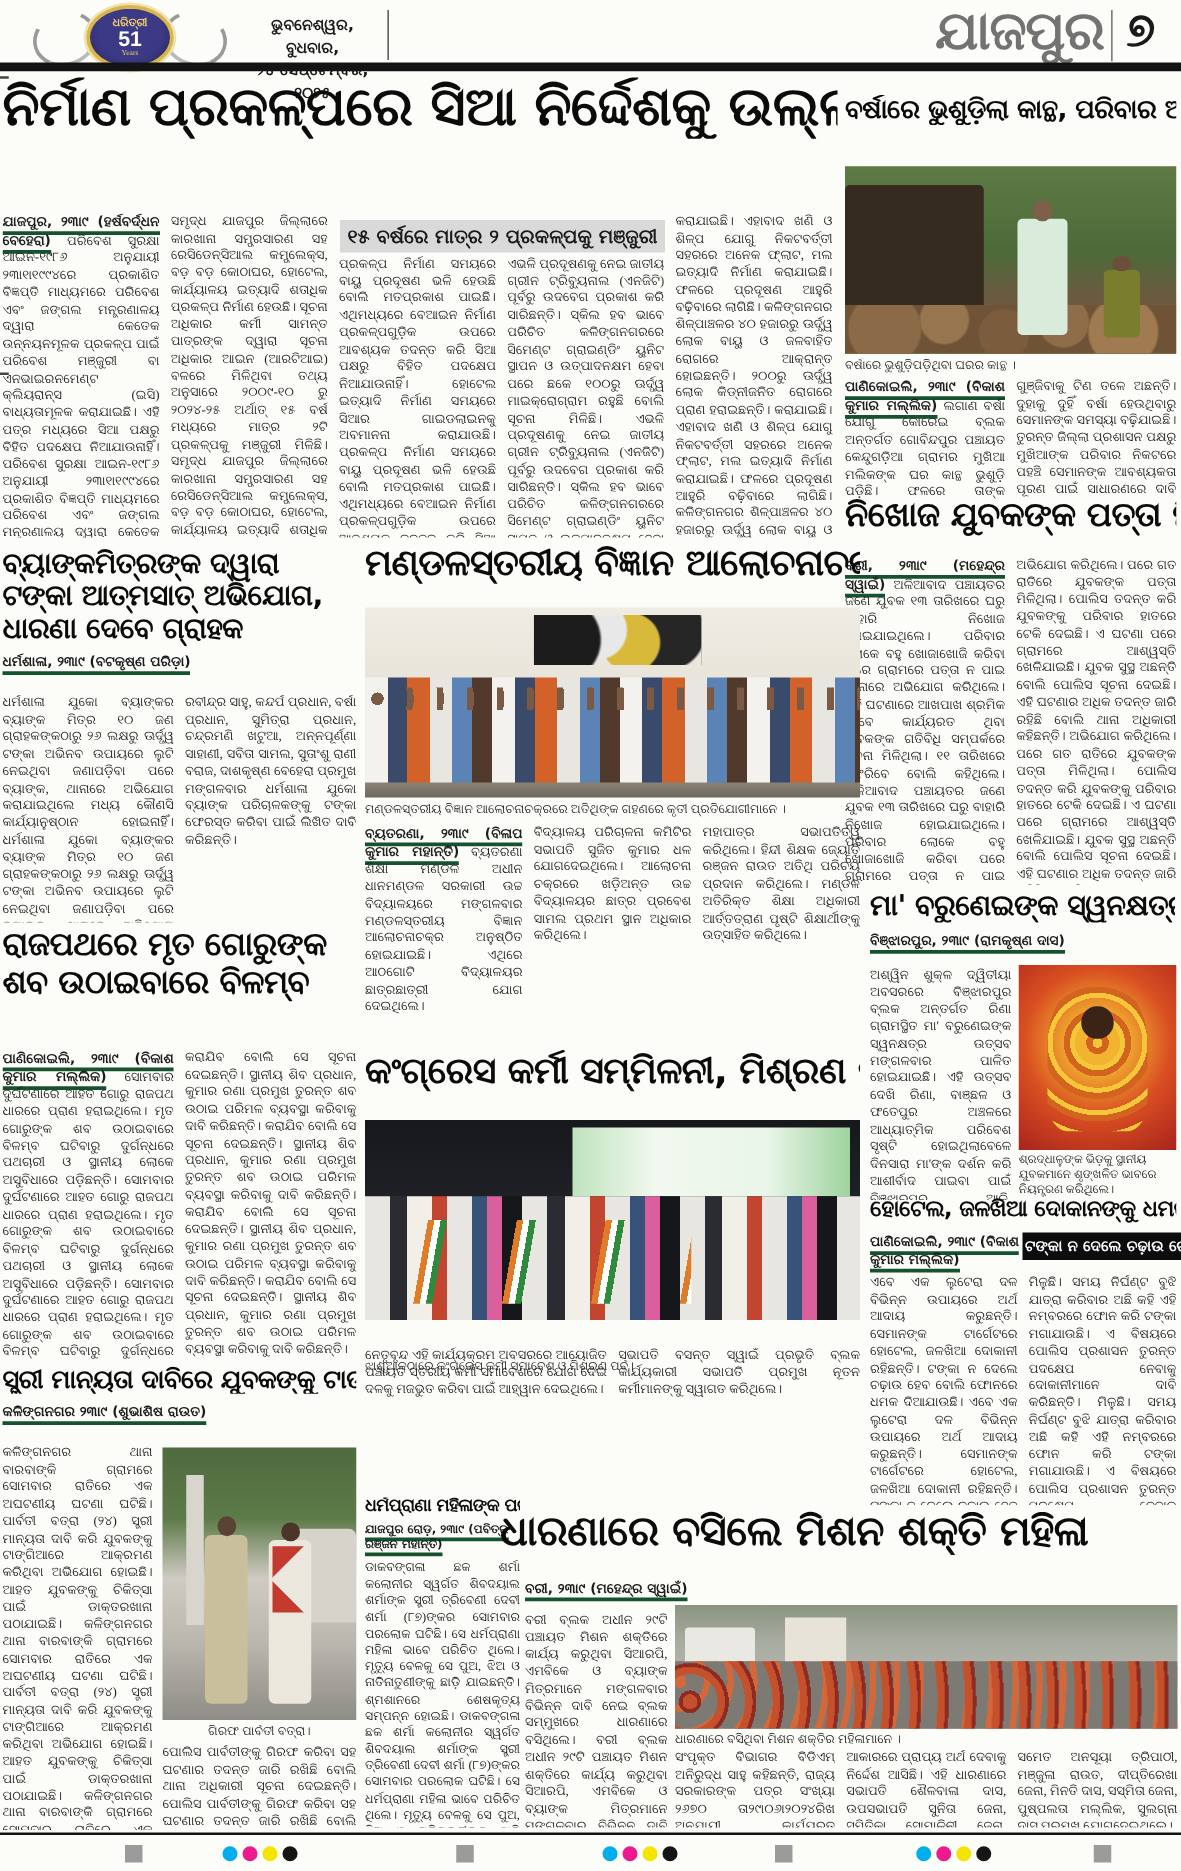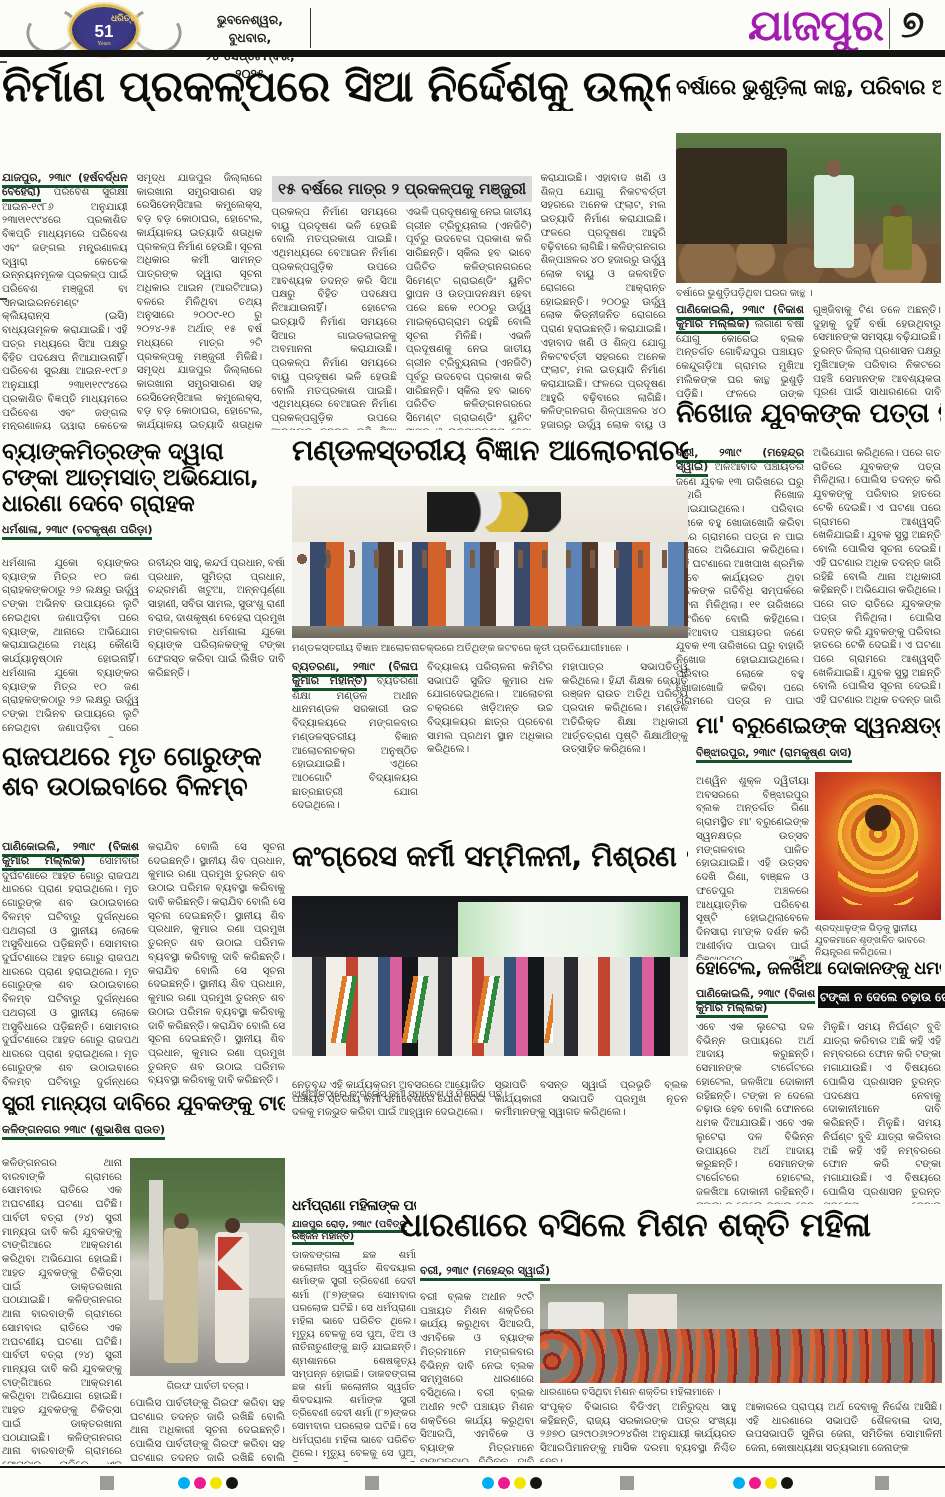--- a/index.html
+++ b/index.html
@@ -11,28 +11,28 @@
   
   .logo{position:absolute; left:26px; top:3px; width:156px; height:48px;}
   .logo .wing{position:absolute; top:6px; width:46px; height:38px; border:3px solid #9a9a9a;
     border-radius:50%; border-top-color:transparent; border-bottom-color:#b9b9b9;}
   .logo .wing.l{left:0; transform:rotate(-18deg);}
   .logo .wing.r{right:0; transform:rotate(18deg);}
   .logo .medal{position:absolute; left:50%; top:1px; transform:translateX(-50%);
     width:64px; height:46px; background:radial-gradient(ellipse at 50% 40%, #3c3a86 55%, #262357 100%);
     border:3px solid #d9b64a; border-radius:50%; display:flex; flex-direction:column;
     align-items:center; justify-content:center; line-height:1; box-shadow:0 0 0 2px #efe2b0;}
-  .logo .medal .nm{font-size:9px; color:#f2cf6d; font-weight:bold;padding-left:42px;}
+  .logo .medal .nm{font-size:9px; color:#f2cf6d; font-weight:bold;}
   .logo .medal .yr{font-size:17px; color:#ffffff; font-weight:bold; font-family:"Liberation Sans",sans-serif;}
   .logo .medal .ys{font-size:6px; color:#f2cf6d;}
   .dateblock{position:absolute; left:196px; top:11px; width:108px; text-align:center;
     font-weight:bold; font-size:12.5px; line-height:1.45; font-family:"DejaVu Sans",sans-serif;}
   .date-rule{position:absolute; left:310px; top:8px; width:1px; height:40px; background:#333;}
   .mast-title{position:absolute; left:748px; top:0px; font-size:43px; font-weight:bold;
-    font-family:"DejaVu Sans",sans-serif; color:#a21caf; letter-spacing:-1px;}
+    font-family:"DejaVu Sans",sans-serif; color:#737373; letter-spacing:-1px;}
   .mast-rule{position:absolute; left:889px; top:8px; width:1px; height:41px; background:#555;}
   .mast-page{position:absolute; left:901px; top:2px; font-size:38px; font-weight:bold;
     font-family:"DejaVu Sans",sans-serif;}
   .topbar{position:absolute; left:0; top:50px; width:945px; height:7px; background:#141414;}
   .cropdash{position:absolute; width:7px; height:2px; background:#444;}
 
   
   .story{position:absolute;}
   .hl{font-family:"DejaVu Sans",sans-serif; font-weight:bold; color:#0b0b0b;
       white-space:nowrap; overflow:hidden; line-height:1.14; letter-spacing:-0.5px;}
@@ -193,21 +193,21 @@
   </div>
 
   <div class="story" style="left:292px;top:434px;width:396px;">
     <div class="hl" style="font-size:29px;">ମଣ୍ଡଳସ୍ତରୀୟ ବିଜ୍ଞାନ ଆଲୋଚନାଚକ୍ର</div>
   </div>
   <div class="photo ph-sci" style="left:292px;top:486px;width:396px;height:152px;">
     <div class="balloons"></div>
     <div class="row"></div>
     <div class="heads"></div>
   </div>
-  <div class="story caption" style="left:292px;top:642px;width:396px;height:13px;">ମଣ୍ଡଳସ୍ତରୀୟ ବିଜ୍ଞାନ ଆଲୋଚନାଚକ୍ରରେ ଅତିଥିଙ୍କ କଟବରେ କୃତୀ ପ୍ରତିଯୋଗୀମାନେ ।</div>
+  <div class="story caption" style="left:292px;top:642px;width:396px;height:13px;">ମଣ୍ଡଳସ୍ତରୀୟ ବିଜ୍ଞାନ ଆଲୋଚନାଚକ୍ରରେ ଅତିଥିଙ୍କ ଗହଣରେ କୃତୀ ପ୍ରତିଯୋଗୀମାନେ ।</div>
   <div class="story cols" style="left:292px;top:660px;width:396px;height:162px;">
     <div class="col">
       <span class="byline"><span class="ul">ବ୍ୟତରଣା, ୨୩ା୯ (ବିଳାପ କୁମାର ମହାନ୍ତି)</span></span>
       <span>ବ୍ୟତରଣା ଶିକ୍ଷା ମଣ୍ଡଳ ଅଧୀନ ଧାନମଣ୍ଡଳ ସରକାରୀ ଉଚ୍ଚ ବିଦ୍ୟାଳୟରେ ମଙ୍ଗଳବାର ମଣ୍ଡଳସ୍ତରୀୟ ବିଜ୍ଞାନ ଆଲୋଚନାଚକ୍ର ଅନୁଷ୍ଠିତ ହୋଇଯାଇଛି। ଏଥିରେ ଆଠଗୋଟି ବିଦ୍ୟାଳୟର ଛାତ୍ରଛାତ୍ରୀ ଯୋଗ ଦେଇଥିଲେ।</span>
     </div>
     <div class="col"><span>ବିଦ୍ୟାଳୟ ପରିଚାଳନା କମିଟିର ସଭାପତି ସୁଜିତ କୁମାର ଧଳ ଯୋଗଦେଇଥିଲେ। ଆଲୋଚନା ଚକ୍ରରେ ଖଡ଼ିଅନ୍ତ ଉଚ୍ଚ ବିଦ୍ୟାଳୟର ଛାତ୍ର ପ୍ରବେଶ ସାମଲ ପ୍ରଥମ ସ୍ଥାନ ଅଧିକାର କରିଥିଲେ।</span></div>
     <div class="col"><span>ମହାପାତ୍ର ସଭାପତିତ୍ୱ କରିଥିଲେ। ହିନ୍ଦୀ ଶିକ୍ଷକ ଜ୍ୟୋତି ରଞ୍ଜନ ରାଉତ ଅତିଥି ପରିଚୟ ପ୍ରଦାନ କରିଥିଲେ। ମଣ୍ଡଳ ଅତିରିକ୍ତ ଶିକ୍ଷା ଅଧିକାରୀ ଆର୍ତ୍ତତ୍ରାଣ ପୃଷ୍ଟି ଶିକ୍ଷାର୍ଥୀଙ୍କୁ ଉତ୍ସାହିତ କରିଥିଲେ।</span></div>
   </div>
 
   <div class="story" style="left:2px;top:742px;width:283px;">
@@ -283,20 +283,21 @@
   <div class="story col" style="left:420px;top:1290px;width:114px;height:172px;"><span>ବରୀ ବ୍ଲକ ଅଧୀନ ୨୯ଟି ପଞ୍ଚାୟତ ମିଶନ ଶକ୍ତିରେ କାର୍ଯ୍ୟ କରୁଥିବା ସିଆରପି, ଏମବିକେ ଓ ବ୍ୟାଙ୍କ ମିତ୍ରମାନେ ମଙ୍ଗଳବାର ବିଭିନ୍ନ ଦାବି ନେଇ ବ୍ଲକ ସମ୍ମୁଖରେ ଧାରଣାରେ ବସିଥିଲେ। ବରୀ ବ୍ଲକ ଅଧୀନ ୨୯ଟି ପଞ୍ଚାୟତ ମିଶନ ଶକ୍ତିରେ କାର୍ଯ୍ୟ କରୁଥିବା ସିଆରପି, ଏମବିକେ ଓ ବ୍ୟାଙ୍କ ମିତ୍ରମାନେ ମଙ୍ଗଳବାର ବିଭିନ୍ନ ଦାବି ନେଇ ବ୍ଲକ ସମ୍ମୁଖରେ ଧାରଣାରେ ବସିଥିଲେ।</span></div>
   <div class="photo ph-mis" style="left:540px;top:1284px;width:402px;height:99px;">
     <div class="van"></div>
     <div class="ban"></div>
     <div class="crowd"></div>
   </div>
   <div class="story caption" style="left:540px;top:1386px;width:402px;height:12px;">ଧାରଣାରେ ବସିଥିବା ମିଶନ ଶକ୍ତିର ମହିଳାମାନେ ।</div>
   <div class="story cols" style="left:540px;top:1400px;width:402px;height:62px;">
     <div class="col"><span>ସଂପୃକ୍ତ ବିଭାଗର ବିଡିଏମ୍ ଅନିରୁଦ୍ଧ ସାହୁ କହିଛନ୍ତି, ରାଜ୍ୟ ସରକାରଙ୍କ ପତ୍ର ସଂଖ୍ୟା ୨୬୭୦ ତା୨୯ା୦୬ା୨୦୨୪ରିଖ ଅନୁଯାୟୀ କାର୍ଯ୍ୟରତ ସିଆରପିମାନଙ୍କୁ ମାସିକ ଦରମା ବ୍ୟବସ୍ଥା ନିଶ୍ଚିତ ହେବ।</span></div>
     <div class="col"><span>ଆକାରରେ ପ୍ରାପ୍ୟ ଅର୍ଥ ଦେବାକୁ ନିର୍ଦ୍ଦେଶ ଆସିଛି। ଏହି ଧାରଣାରେ ସଭାପତି ଶୈଳବାଳା ଦାସ, ଉପସଭାପତି ସୁନିତା ଜେନା, ସମିତିକା ସୋମାଳିନୀ ଜେନା, କୋଷାଧ୍ୟକ୍ଷା ସତ୍ୟଭାମା ଜେନାଙ୍କ</span></div>
+    <div class="col"><span>ସମେତ ଅନସୂୟା ତ୍ରିପାଠୀ, ମଞ୍ଜୁଳା ରାଉତ, ଦୀପ୍ତିରେଖା ଜେନା, ମିନତି ଦାସ, ସସ୍ମିତା ଜେନା, ପୁଷ୍ପଲତା ମଲ୍ଲିକ, ସୁଲଗ୍ନା ଦାସ ପ୍ରମୁଖ ଯୋଗଦେଇଥିଲେ।</span></div>
   </div>
 
   <div class="botrule"></div>
   <div class="regsq" style="left:100px;"></div>
   <div class="dots" style="left:178px;">
     <i style="background:#00adee"></i>
     <i style="background:#ec1a8c"></i>
     <i style="background:#f5e400"></i>
     <i style="background:#151515"></i>
   </div>

